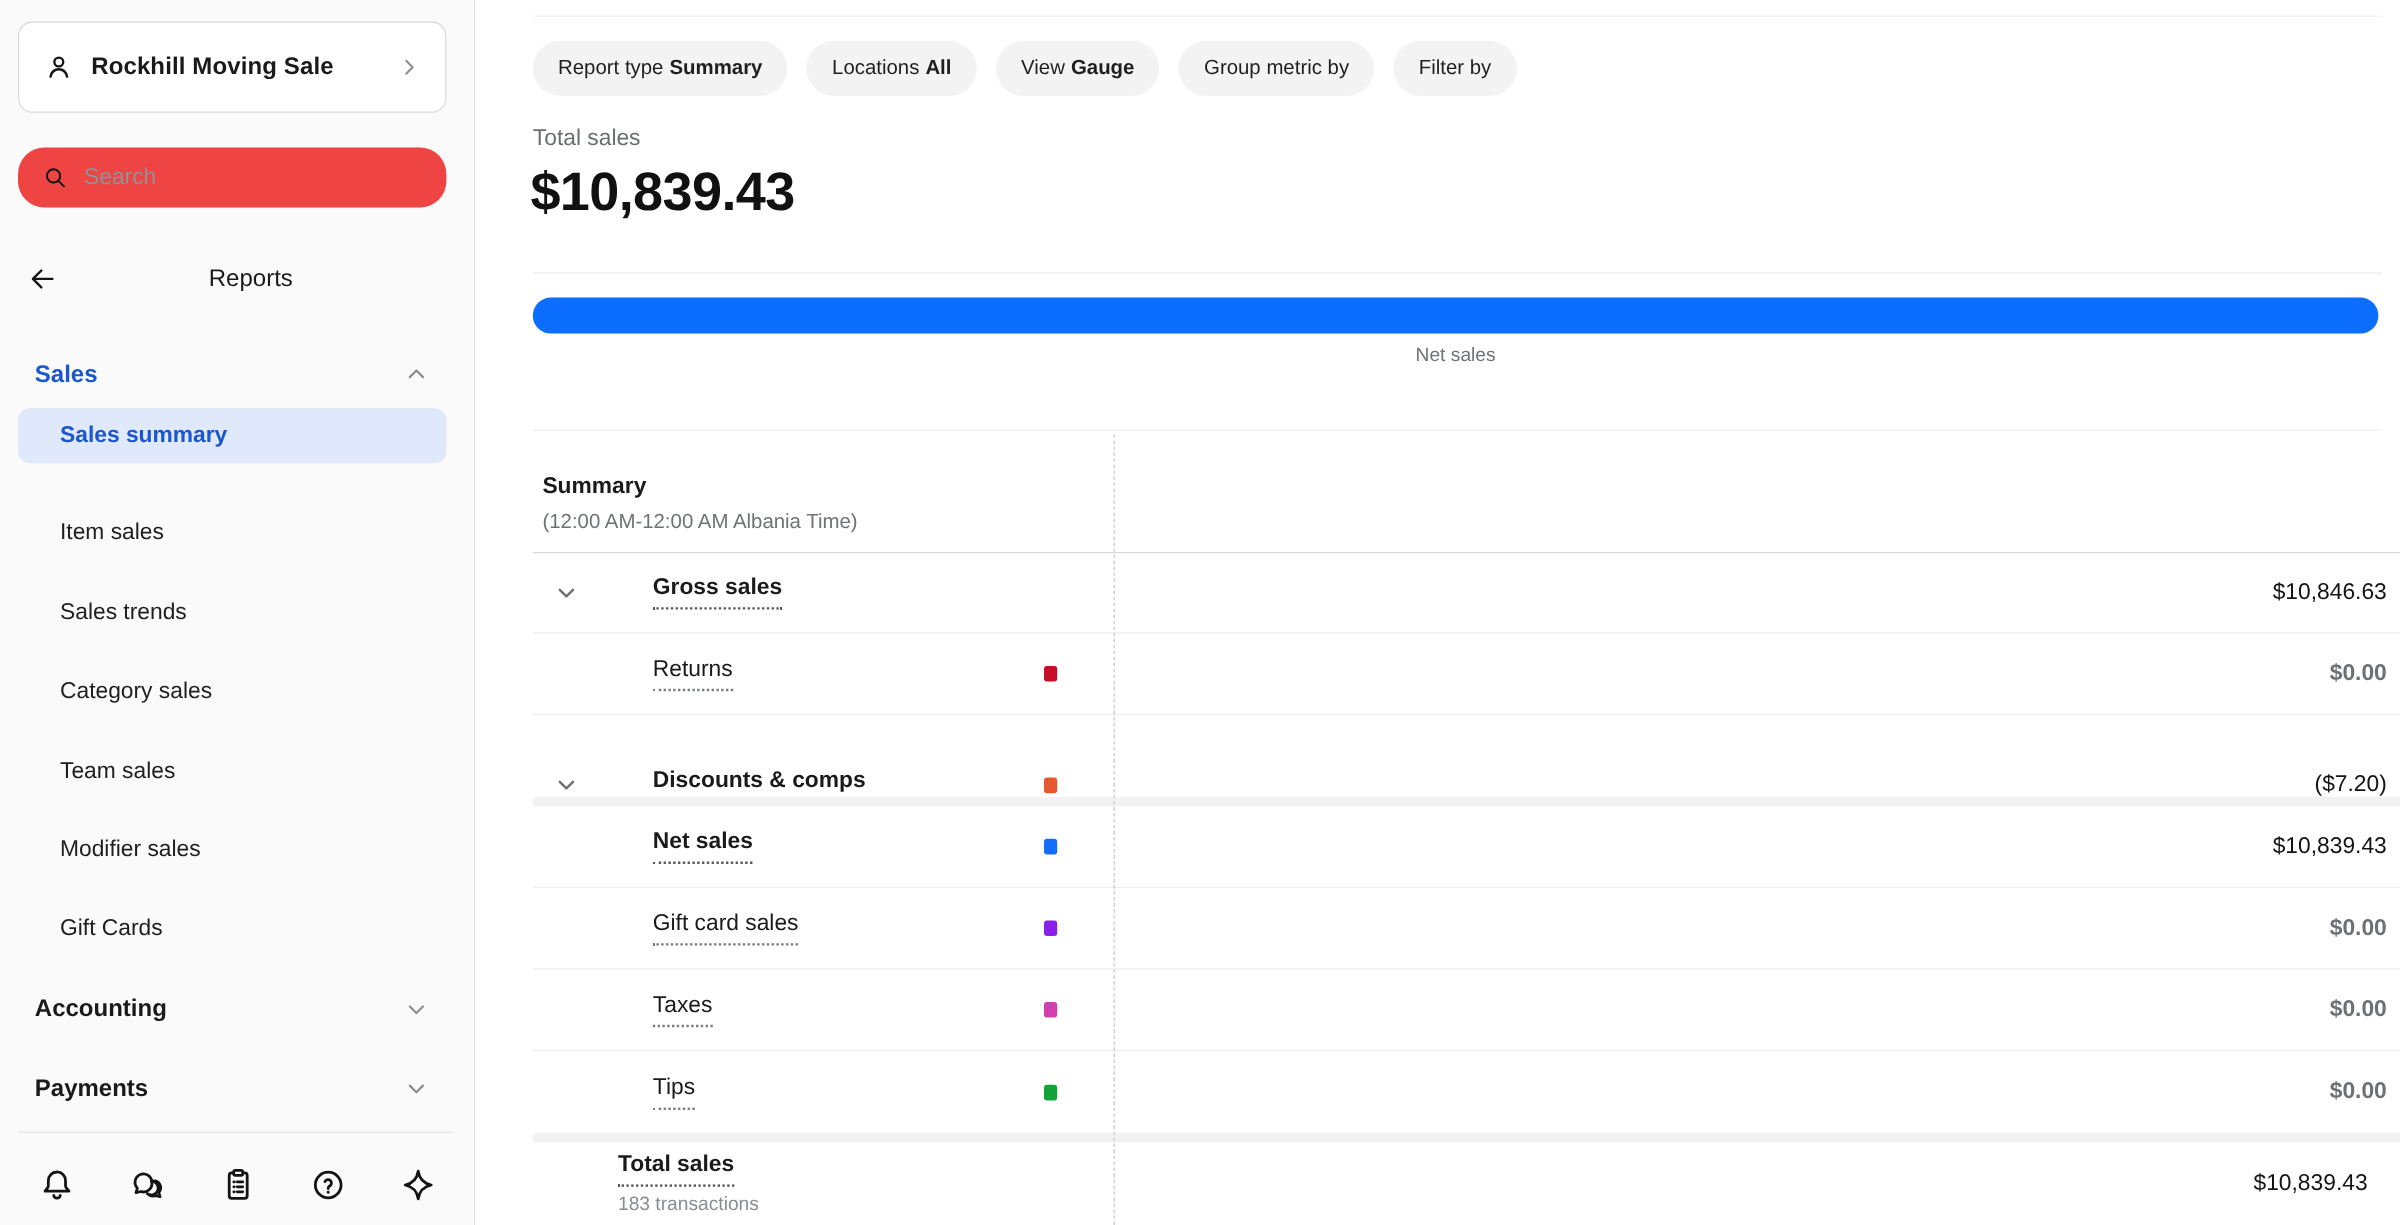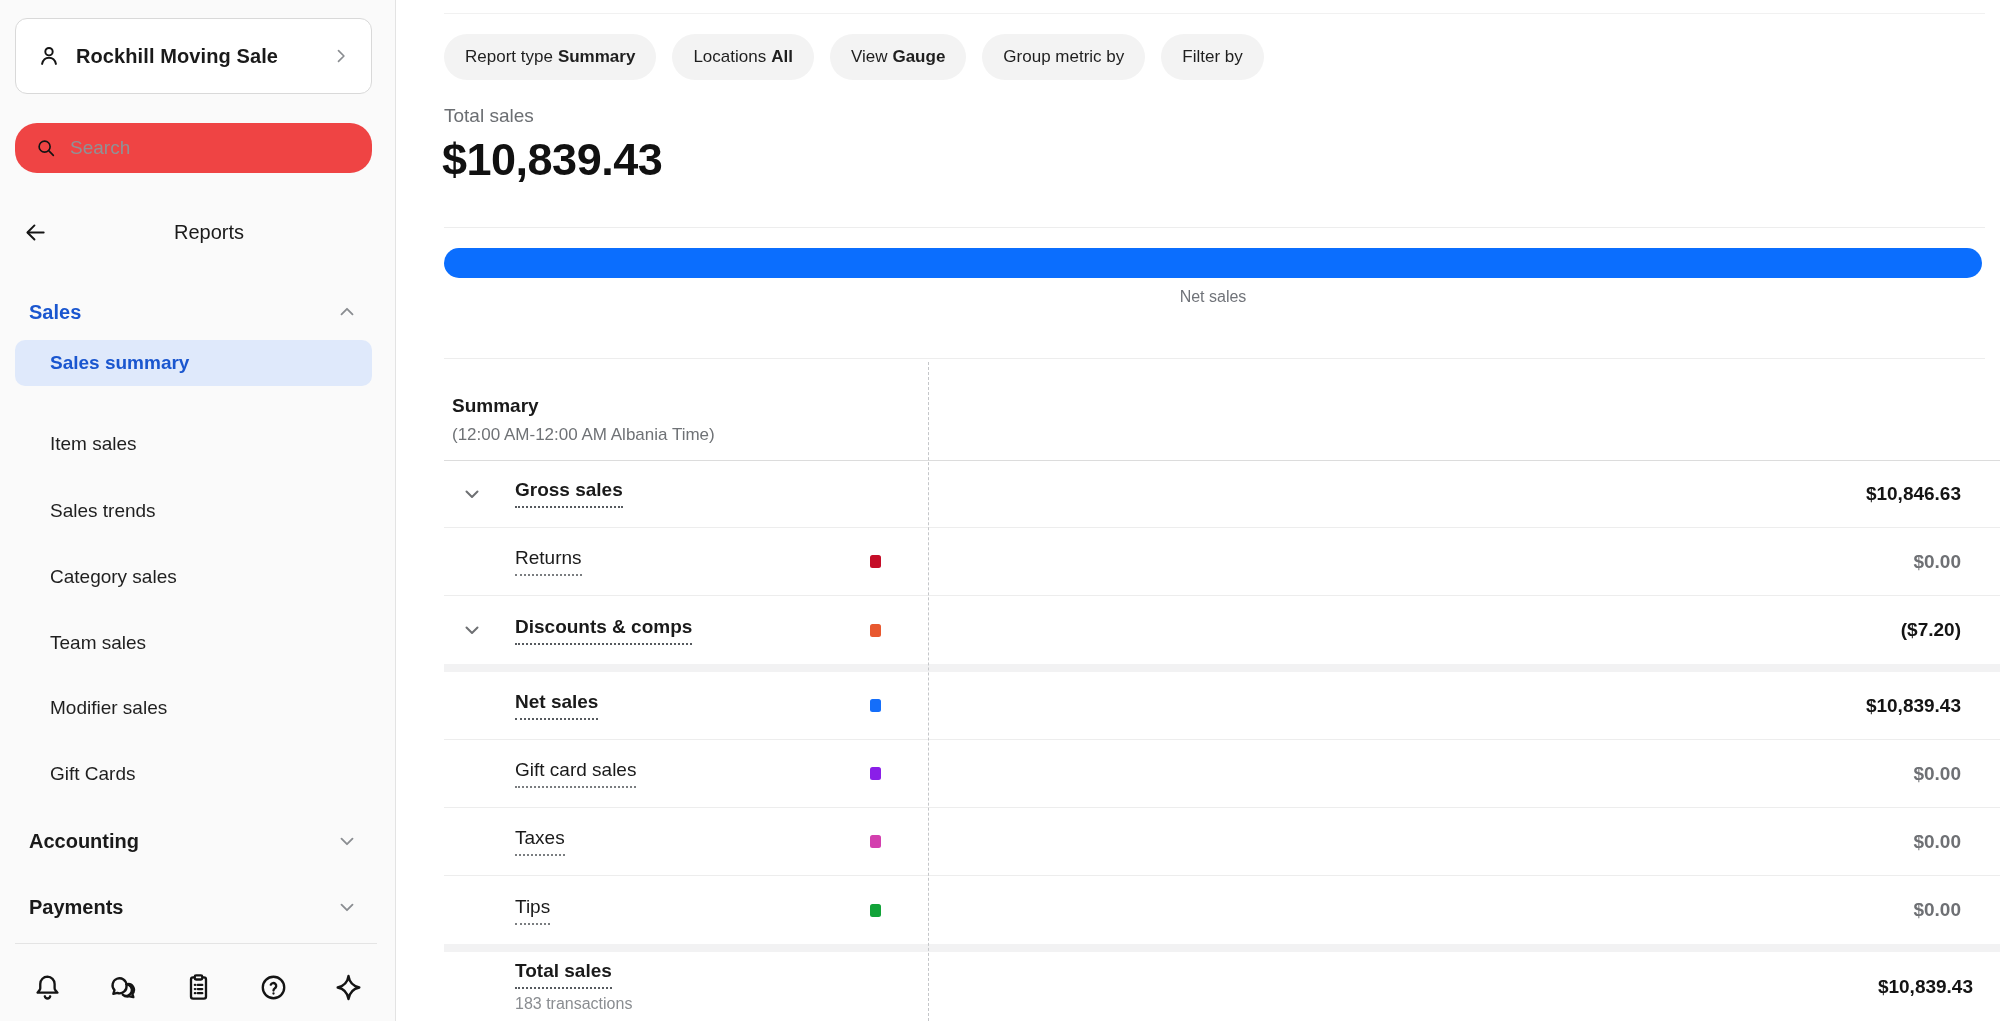--- a/index.html
+++ b/index.html
@@ -74,32 +74,32 @@
   .gauge-label { position:absolute; left:48px; right:18px; top:288px; text-align:center;
                  font-size:16px; color:#707379; }
 
   .summary-title { position:absolute; left:56px; top:395px; font-size:19px; font-weight:700; }
   .summary-subtitle { position:absolute; left:56px; top:425px; font-size:17px; color:#6f7276; }
 
   .dashed-line { position:absolute; left:532px; top:362px; bottom:0; width:0;
                  border-left:1px dashed #c4c6c9; }
 
   .t-row { position:absolute; left:48px; right:0; height:68px;
-           display:flex; align-items:center; padding-right:39px; }
+           display:flex; align-items:center; padding-right:11px;gap:29px; }
   .t-row.sep { border-bottom:1px solid #ededed; }
   .band { position:absolute; left:48px; right:0; height:8px; background:#f2f2f3; }
 
   .chev-cell { width:24px; height:24px; margin-left:16px; flex:0 0 auto; cursor:pointer; }
   .chev-cell.empty { visibility:hidden; cursor:default; }
   .row-label { margin-left:31px; font-size:19px; }
   .row-label .term { display:inline-block; border-bottom:2px dotted #7a7d80; padding-bottom:5px; cursor:help; }
   .t-row.bold .row-label { font-weight:700; }
   .t-row.bold .row-label .term { border-bottom-color:#565a5e; }
   .swatch { position:absolute; left:426px; width:11px; height:13px; border-radius:2.5px; }
-  .row-value { margin-left:auto; font-size:19px; font-weight:700; color:#141414; }
+  .row-value { margin-left:auto; font-size:19px; font-weight:400; color:#141414; }
   .row-value.muted { font-weight:700; color:#6e7074; }
 
   .total-row { position:absolute; left:48px; right:0; top:952px; height:69px;
                display:flex; align-items:center; padding-right:27px; }
   .total-label-wrap { margin-left:71px; }
   .total-label-wrap .term { display:inline-block; font-size:19px; font-weight:700;
                             border-bottom:2px dotted #565a5e; padding-bottom:5px; cursor:help; }
   .total-sub { font-size:16px; color:#8a8d91; margin-top:6px; }
 </style>
 </head>
@@ -254,21 +254,21 @@
       <span class="row-value">$10,846.63</span>
     </div>
 
     <div class="t-row sep" style="top:528px;">
       <svg class="chev-cell empty" viewBox="0 0 24 24"></svg>
       <span class="row-label"><span class="term">Returns</span></span>
       <span class="swatch" style="background:#c50d28"></span>
       <span class="row-value muted">$0.00</span>
     </div>
 
-    <div class="t-row bold" style="top:596px;">
+    <div class="t-row bold" style="top:620px;">
       <svg class="chev-cell stroke mid" viewBox="0 0 24 24">
           <path d="m6.5 9.5 5.5 5.5 5.5-5.5"></path>
         </svg>
       <span class="row-label"><span class="term">Discounts &amp; comps</span></span>
       <span class="swatch" style="background:#e8582f"></span>
       <span class="row-value">($7.20)</span>
     </div>
 
     <div class="band" style="top:664px;"></div>
 

